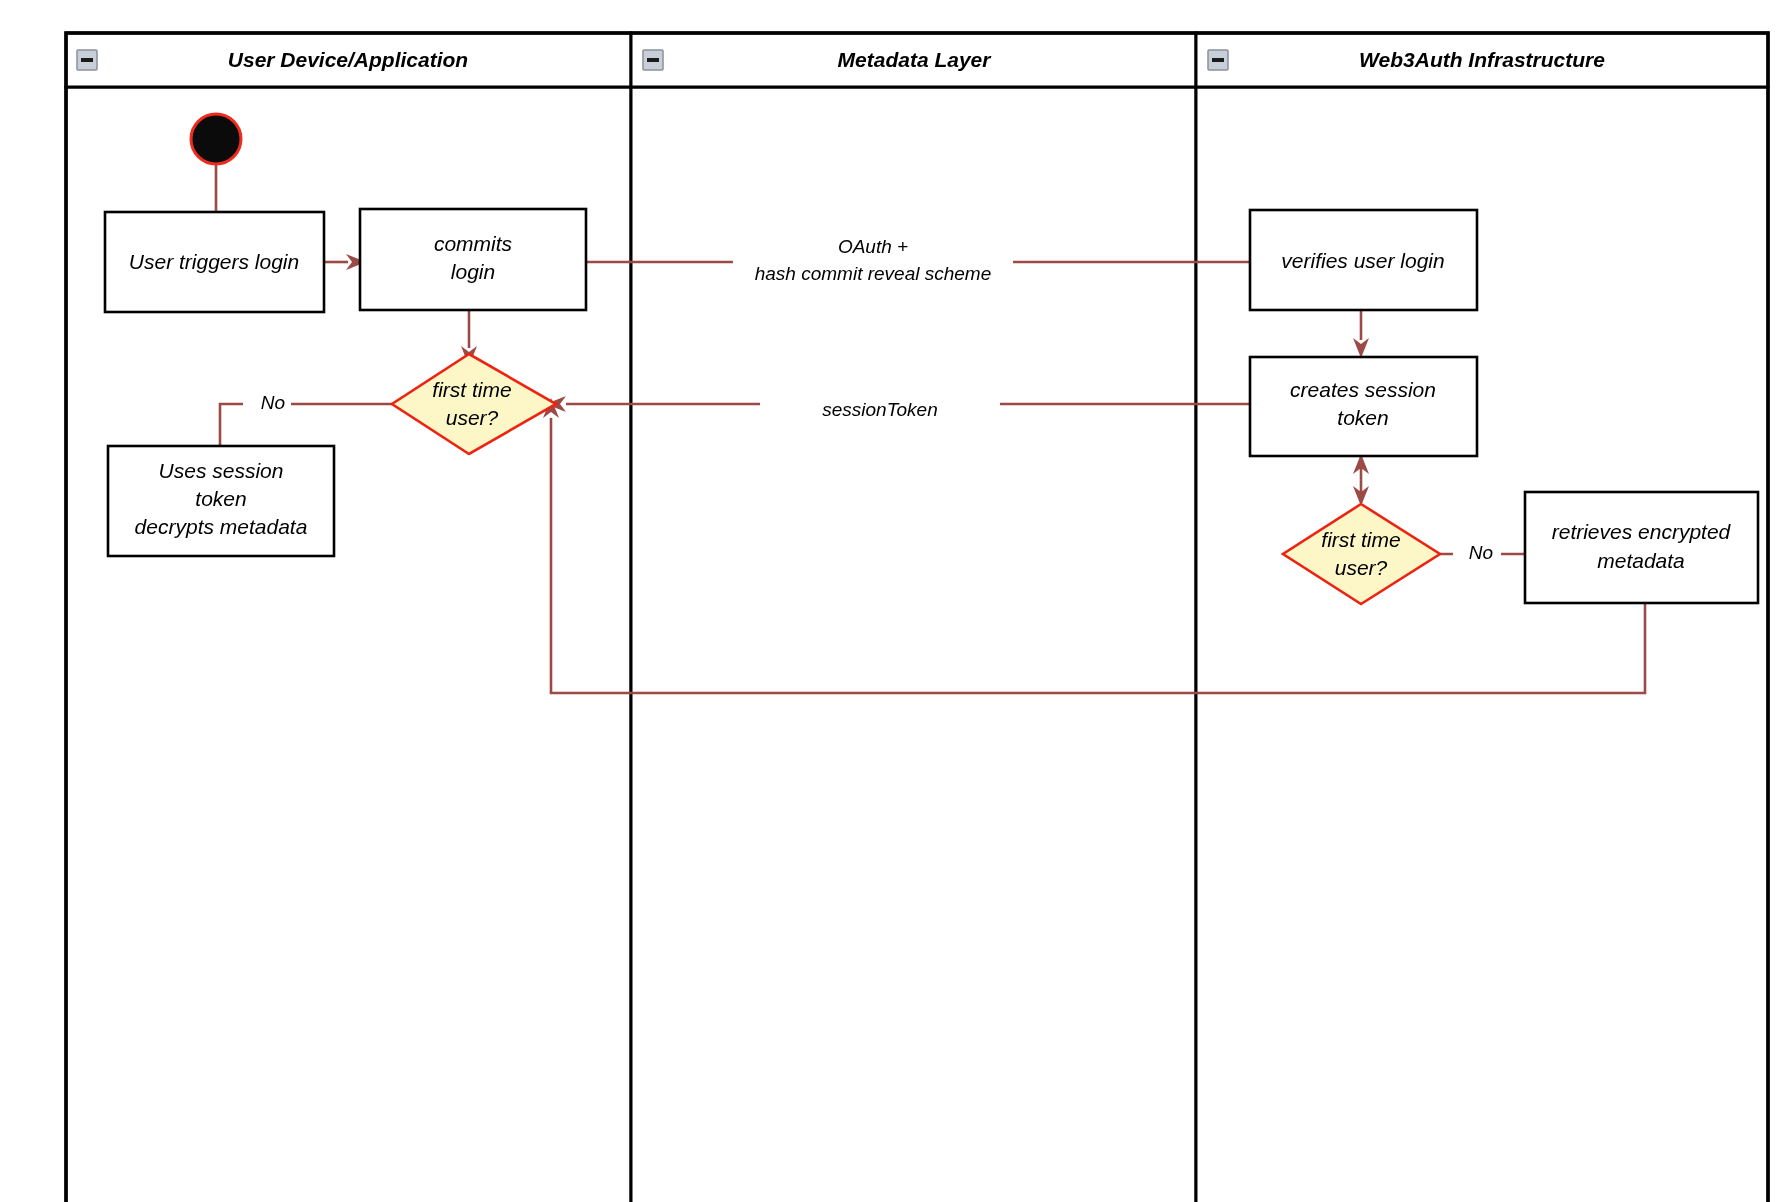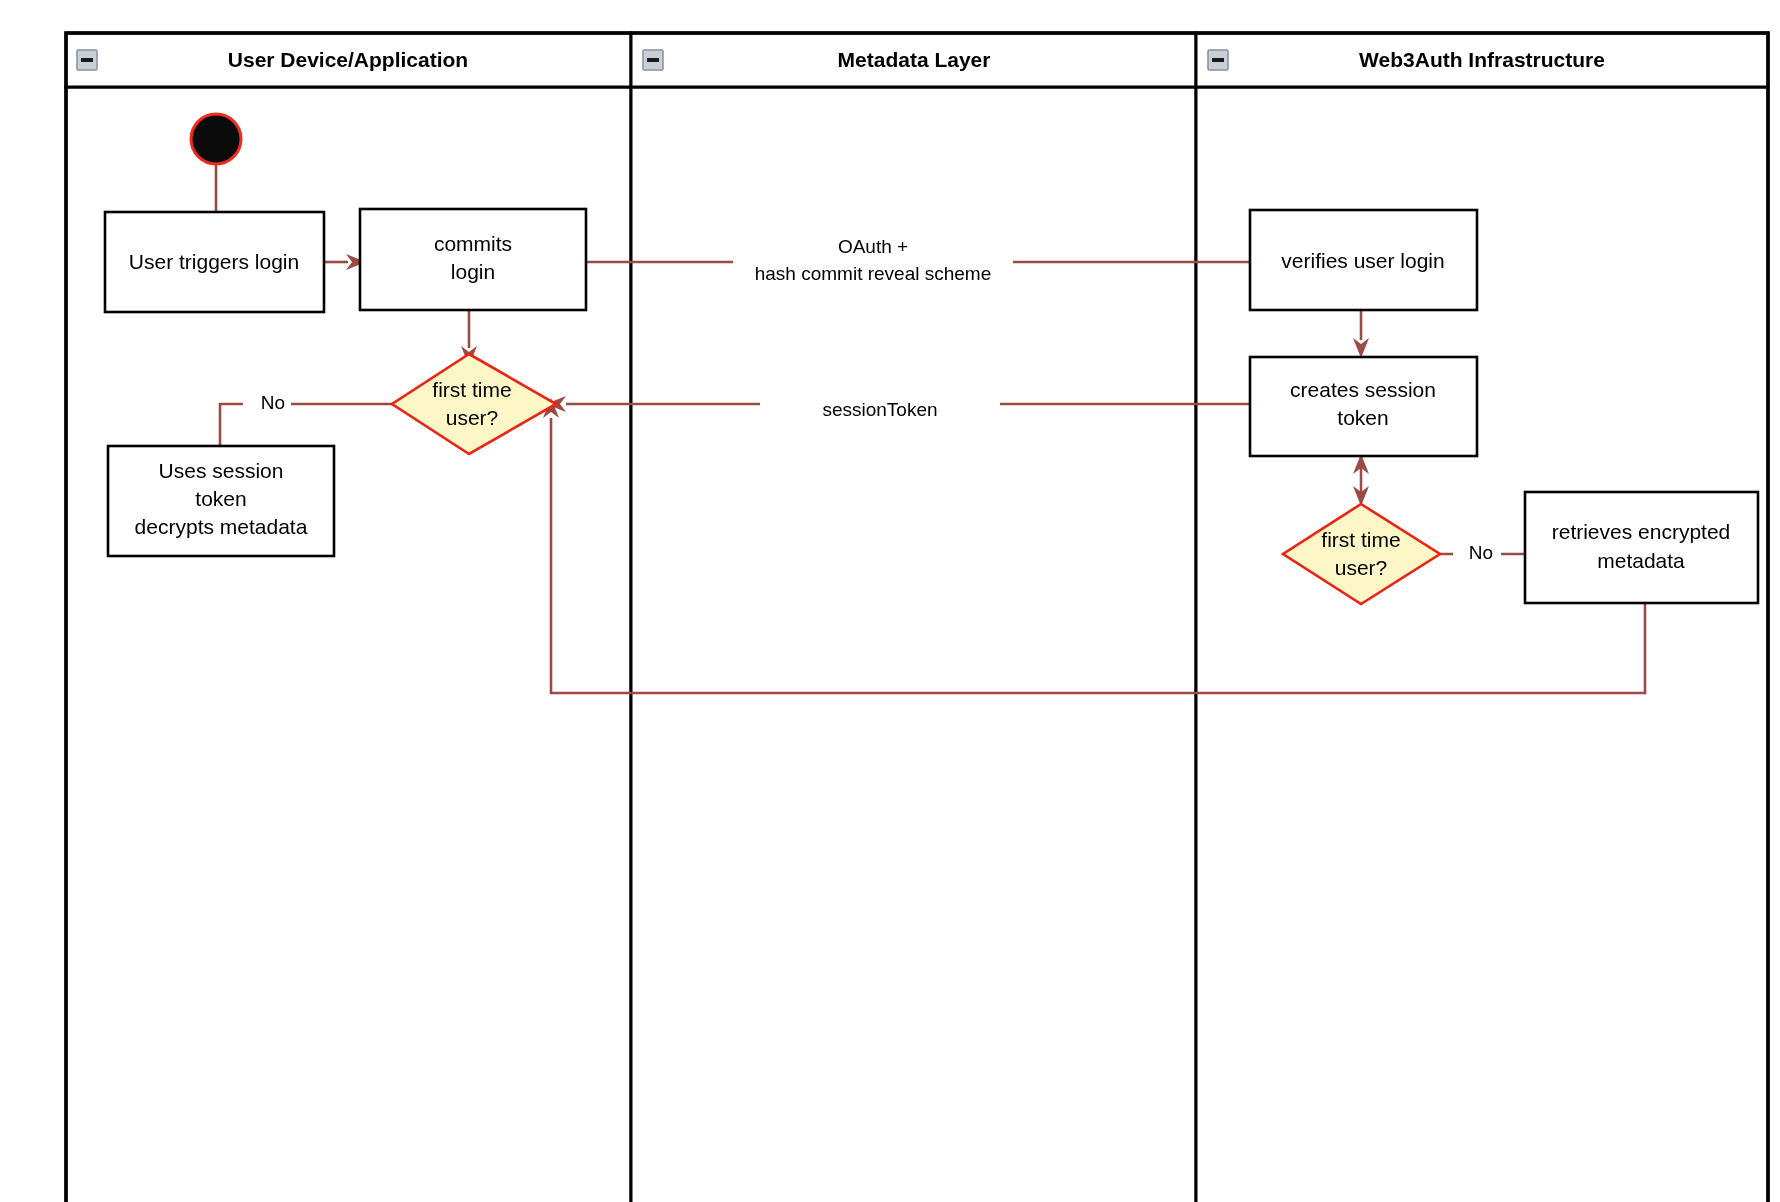--- a/index.html
+++ b/index.html
@@ -10,20 +10,21 @@
   body {
     width: 1780px;
     height: 1202px;
     font-family: "Liberation Sans", sans-serif;
     overflow: hidden;
   }
   #diagram-root {
     position: relative;
     width: 1780px;
     height: 997px;
+    font-style: italic;
   }
   svg#pool {
     position: absolute;
     top: 0;
     left: 0;
     width: 1780px;
     height: 1202px;
     display: block;
   }
   .lane-title {

